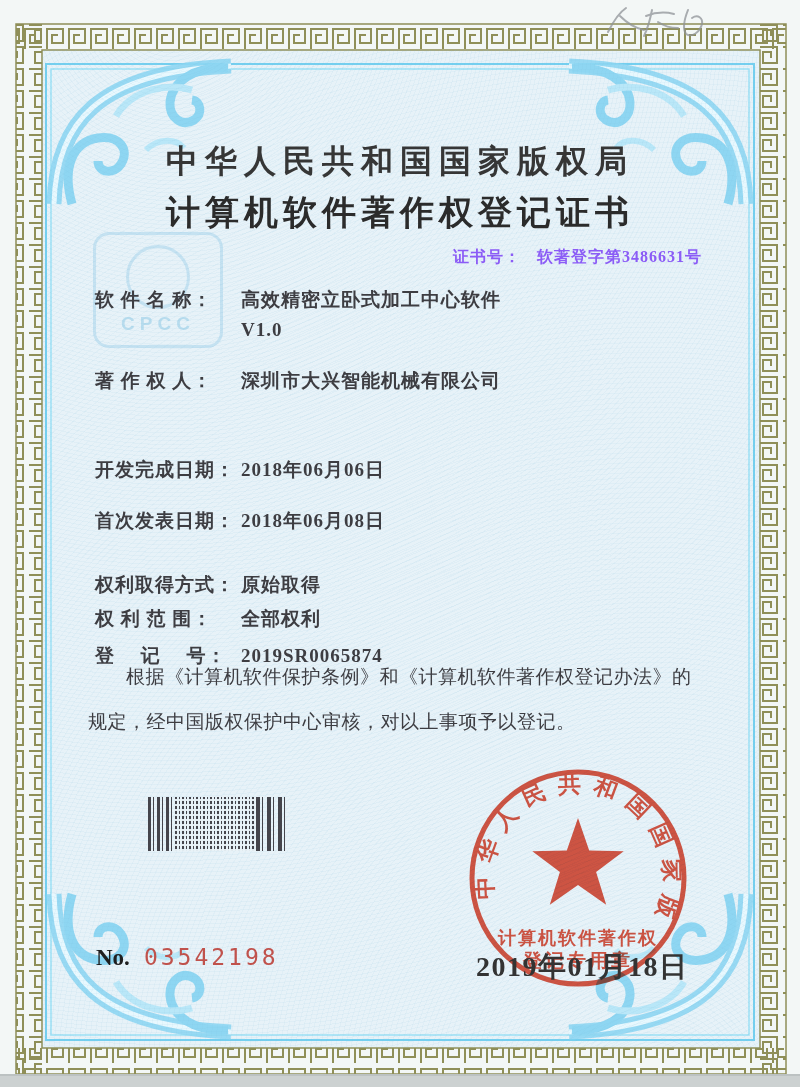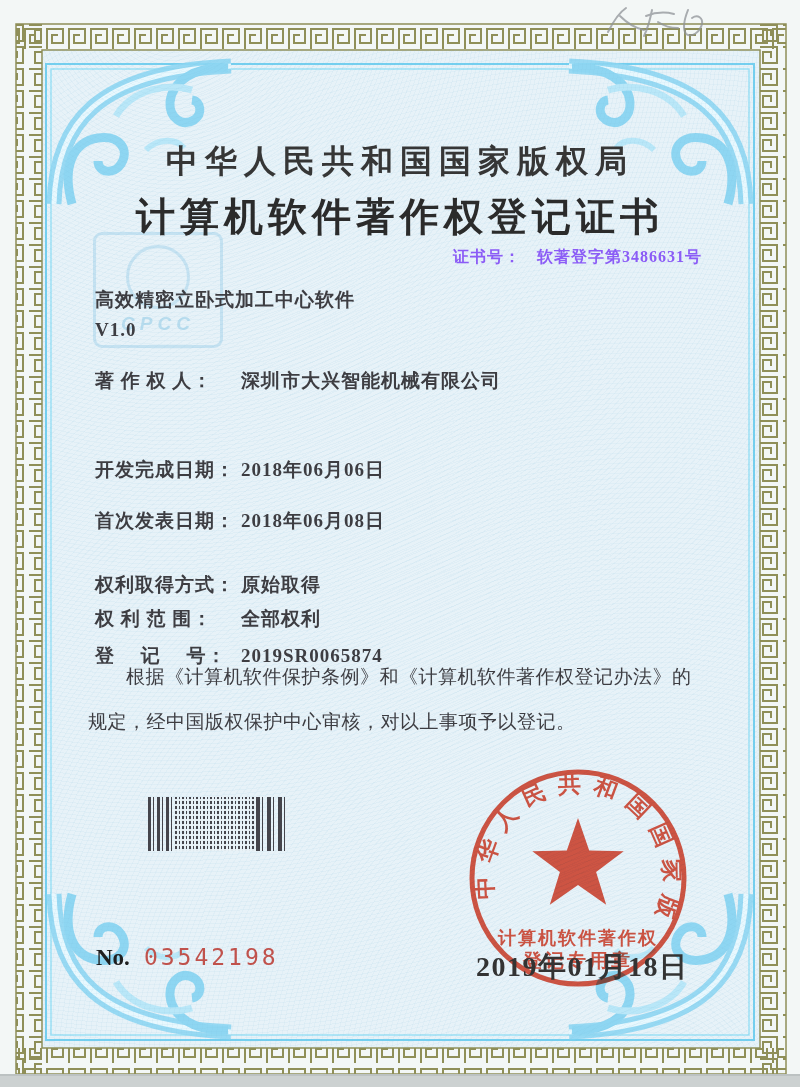--- a/index.html
+++ b/index.html
@@ -20,21 +20,21 @@
   }
   #bottom-strip{left:0;top:1076px;width:800px;height:11px;background:#ccd1d1;z-index:4;}
   #bottom-strip-line{left:0;top:1074px;width:800px;height:2px;background:#bcc2c2;z-index:4;}
   
   .authority{
     left:0;top:140px;width:100%;text-align:center;z-index:2;
     font-size:32px;font-weight:700;letter-spacing:7px;color:#363636;
   }
   .cert-title{
     left:0;top:190px;width:100%;text-align:center;z-index:2;
-    font-size:39px;font-weight:800;letter-spacing:5px;color:#2b2b2b;
+    font-size:34px;font-weight:800;letter-spacing:5px;color:#2b2b2b;
   }
   .cert-no-line{
     left:0;top:247px;width:702px;text-align:right;z-index:2;
     font-size:16px;font-weight:700;color:#8b5cf6;letter-spacing:1px;
   }
   .cert-no-line .lbl{margin-right:16px;}
   
   .row{left:95px;z-index:2;font-size:19px;font-weight:700;color:#3d3d42;letter-spacing:1px;line-height:30px;white-space:nowrap;}
   .row .lab{display:inline-block;width:146px;vertical-align:top;}
   .row .valblock{display:inline-block;vertical-align:top;}
@@ -47,22 +47,22 @@
     background:repeating-linear-gradient(90deg,#45454c 0 3px,transparent 3px 5px,#45454c 5px 6px,transparent 6px 9px);}
   .bc-mid{flex:1;height:100%;
     background-image:
       repeating-linear-gradient(0deg, rgba(233,243,248,0.95) 0 2px, transparent 2px 5px),
       repeating-linear-gradient(90deg,#45454c 0 2px,transparent 2px 4px,#45454c 4px 5px,transparent 5px 7px);}
   .bc-right{width:30px;height:100%;
     background:repeating-linear-gradient(90deg,#45454c 0 4px,transparent 4px 6px,#45454c 6px 7px,transparent 7px 11px);}
   
   .watermark{
     left:93px;top:232px;width:124px;height:110px;z-index:1;
-    border:3px solid rgba(120,190,225,0.30);border-radius:9px;
-    display:flex;flex-direction:column;align-items:center;justify-content:center;font-style:italic;
+    border:3px solid rgba(120,190,225,0.30);border-radius:16px;
+    display:flex;flex-direction:column;align-items:center;justify-content:center;
   }
   .wm-circle{width:58px;height:58px;border:3px solid rgba(120,190,225,0.30);border-radius:50%;}
   .wm-text{font-family:"Liberation Sans","DejaVu Sans",sans-serif;font-size:19px;font-weight:700;
     letter-spacing:5px;color:rgba(120,190,225,0.42);margin-top:4px;}
   
   .seal{left:460px;top:760px;width:236px;height:236px;z-index:3;mix-blend-mode:multiply;opacity:0.93;}
   .seal-date{left:476px;top:948px;z-index:3;font-size:28px;font-weight:700;letter-spacing:1.5px;color:#333;}
   
   .no-line{left:96px;top:944px;z-index:2;white-space:nowrap;}
   .no-label{font-size:23px;font-weight:700;color:#1f1f1f;}
@@ -126,21 +126,21 @@
 <div class="abs cert-no-line">
   <span class="lbl">证书号：</span><span>软著登字第3486631号</span>
 </div>
 
 <div class="abs watermark">
   <div class="wm-circle"></div>
   <div class="wm-text">CPCC</div>
 </div>
 
 <div class="abs row" style="top:285px;">
-  <span class="valblock"><div>高效精密立卧式加工中心软件</div><div>V1.0</div></span>
+  <span class="lab">软 件 名 称：</span><span class="valblock"><div>高效精密立卧式加工中心软件</div><div>V1.0</div></span>
 </div>
 <div class="abs row" style="top:366px;">
   <span class="lab">著 作 权 人：</span><span class="valblock">深圳市大兴智能机械有限公司</span>
 </div>
 <div class="abs row" style="top:455px;">
   <span class="lab">开发完成日期：</span><span class="valblock">2018年06月06日</span>
 </div>
 <div class="abs row" style="top:506px;">
   <span class="lab">首次发表日期：</span><span class="valblock">2018年06月08日</span>
 </div>

